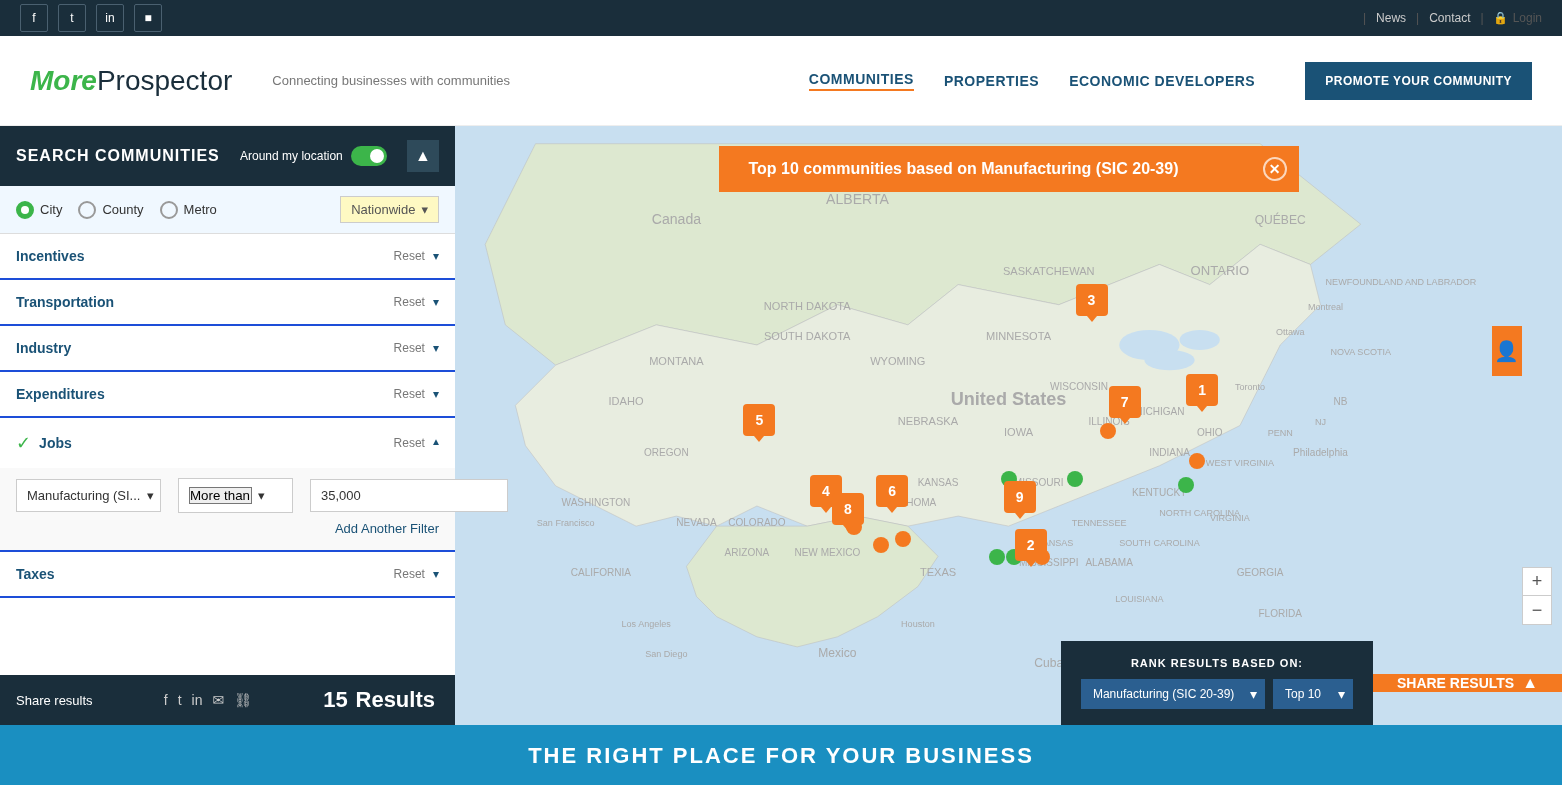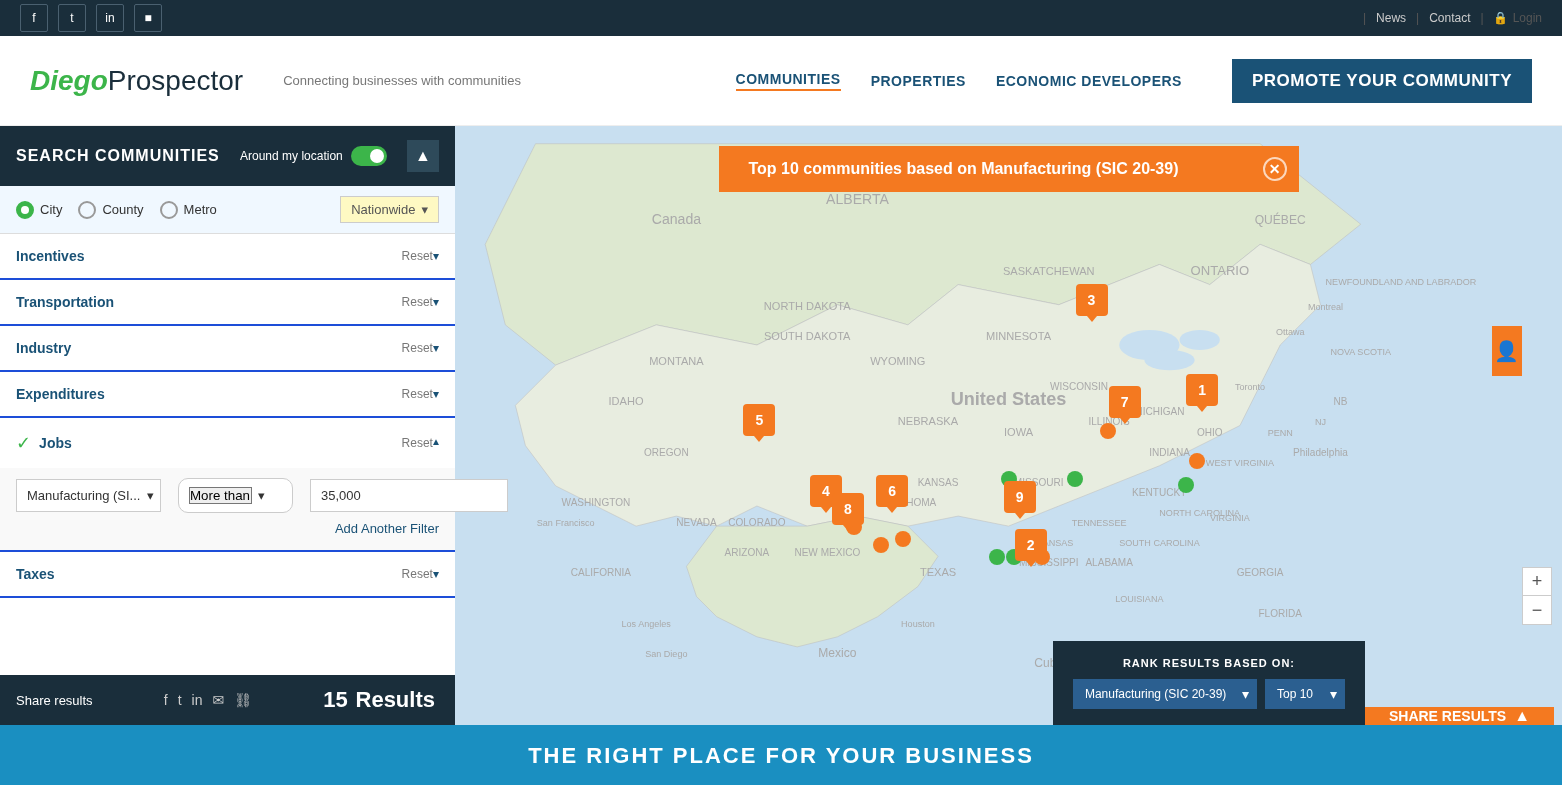--- a/index.html
+++ b/index.html
@@ -38,21 +38,21 @@
     .logo-prospector { color: #1a2e3b; font-size: 28px; font-weight: 400; }
     .tagline { color: #777; font-size: 13px; margin-right: auto; margin-left: 10px; }
     .nav-links { display: flex; align-items: center; gap: 30px; }
     .nav-link {
       color: #1a5276; font-size: 14px; font-weight: bold; text-decoration: none;
       letter-spacing: 0.5px; cursor: pointer;
     }
     .nav-link.active { color: #1a5276; border-bottom: 2px solid #f47920; padding-bottom: 2px; }
     .promote-btn {
       background: #1a5276; color: #fff; padding: 12px 20px;
-      font-size: 17px; font-weight: bold; border: none; cursor: pointer;
+      font-size: 12px; font-weight: bold; border: none; cursor: pointer;
       letter-spacing: 0.5px; margin-left: 20px;
     }
 
     
     .main-layout { display: flex; position: relative; height: calc(785px - 36px - 90px - 60px); }
 
     
     .sidebar {
       width: 455px; min-width: 455px;
       background: #fff;
@@ -105,21 +105,21 @@
     
     .filter-section {
       border-bottom: 2px solid #1d4ed8;
       padding: 0;
     }
     .filter-header {
       display: flex; align-items: center; justify-content: space-between;
       padding: 14px 16px; cursor: pointer;
     }
     .filter-title { color: #1a5276; font-size: 14px; font-weight: bold; }
-    .filter-actions { display: flex; align-items: center; }
+    .filter-actions { display: flex; align-items: center; gap: 8px; }
     .reset-link { color: #777; font-size: 12px; cursor: pointer; }
     .chevron { color: #1a5276; font-size: 12px; }
     .chevron.up { transform: rotate(180deg); display: inline-block; }
 
     
     .jobs-expanded { padding: 10px 16px 14px; background: #f9f9f9; }
     .jobs-row { display: flex; align-items: center; gap: 17px; }
     .jobs-select {
       background: #fff; border: 1px solid #ccc; padding: 8px 10px;
       font-size: 13px; color: #333; cursor: pointer;
@@ -231,22 +231,22 @@
       position: absolute; right: 10px; top: 30%;
       background: #f47920; width: 30px; height: 50px;
       display: flex; align-items: center; justify-content: center;
       color: #fff; font-size: 20px; z-index: 20;
     }
 
     select { appearance: none; -webkit-appearance: none; cursor: pointer; }
 
     
     .bottom-map-panel {
-      position: absolute; bottom: 0; right: 8px;
-      display: flex; align-items: flex-end; z-index: 25;
+      position: absolute; bottom: 0; right: 0;
+      display: flex; align-items: center; z-index: 25;
     }
     .rank-box {
       background: #1a2e3b; padding: 16px 20px;
     }
     .rank-box-title { color: #fff; font-size: 11px; font-weight: bold; letter-spacing: 1px; margin-bottom: 10px; text-align: center; }
     .rank-box-selects { display: flex; gap: 8px; }
     .rank-dropdown {
       background: #2b5f90; color: #fff; border: none;
       padding: 8px 30px 8px 12px; font-size: 12px;
       cursor: pointer; position: relative; min-width: 160px;
@@ -274,21 +274,21 @@
     <a>News</a>
     <span>|</span>
     <a>Contact</a>
     <span>|</span>
     <span class="login-btn">🔒 <span>Login</span></span>
   </div>
 </div>
 
 <div class="header">
   <div class="logo">
-    <span class="logo-zoom">Diego</span>
+    <span class="logo-zoom">More</span>
     <span class="logo-prospector">Prospector</span>
   </div>
   <span class="tagline">Connecting businesses with communities</span>
   <nav class="nav-links">
     <a class="nav-link active">COMMUNITIES</a>
     <a class="nav-link">PROPERTIES</a>
     <a class="nav-link">ECONOMIC DEVELOPERS</a>
     <button class="promote-btn">PROMOTE YOUR COMMUNITY</button>
   </nav>
 </div>
@@ -377,21 +377,21 @@
         </div>
       </div>
       <div class="jobs-expanded">
         <div class="jobs-row">
           <div class="jobs-select">
             <select>
               <option>Manufacturing (SI...</option>
             </select>
             <span>▾</span>
           </div>
-          <div class="jobs-condition-select" style="display:flex;align-items:center;gap:6px;border-radius:10px;">
+          <div class="jobs-condition-select" style="display:flex;align-items:center;gap:6px;">
             <select>
               <option>More than</option>
               <option>Less than</option>
               <option>Equal to</option>
             </select>
             <span>▾</span>
           </div>
           <input class="jobs-value-input" type="text" value="35,000" style="">
         </div>
         <div class="add-filter-link">

